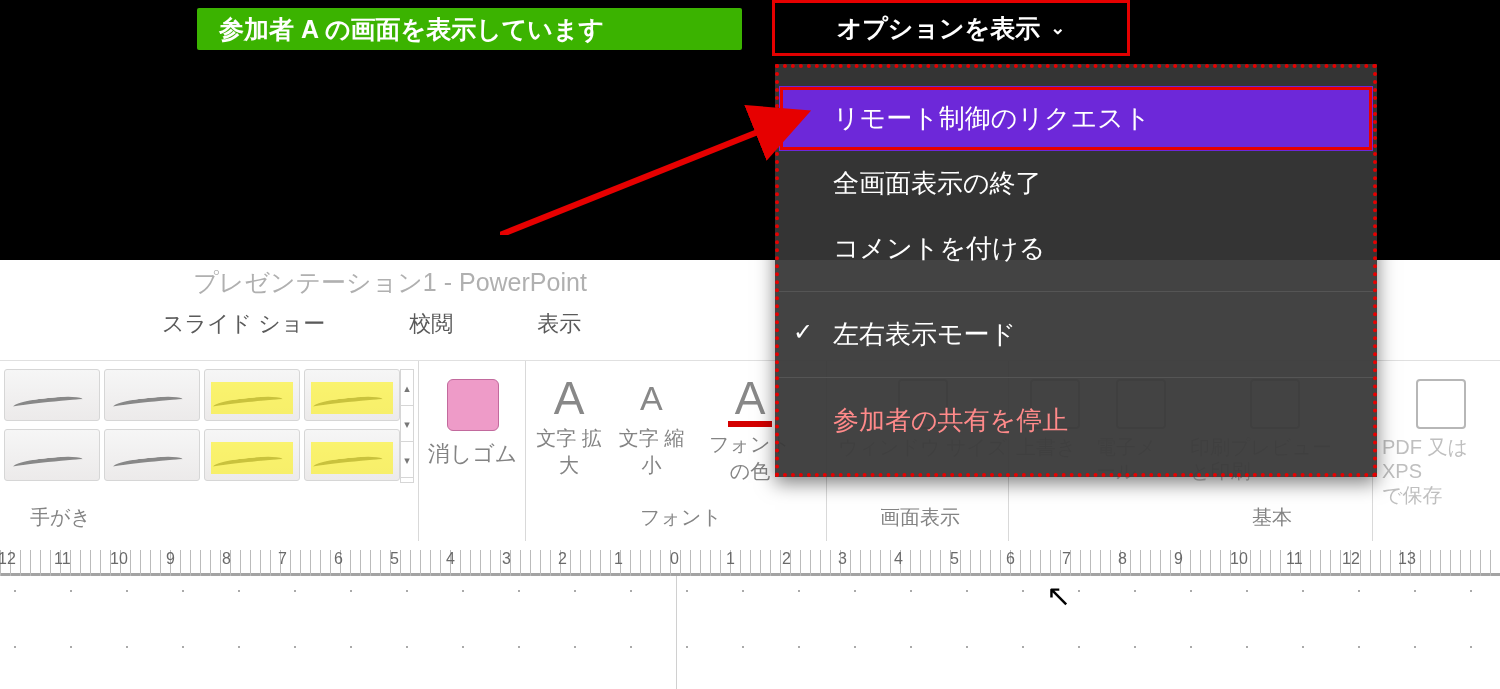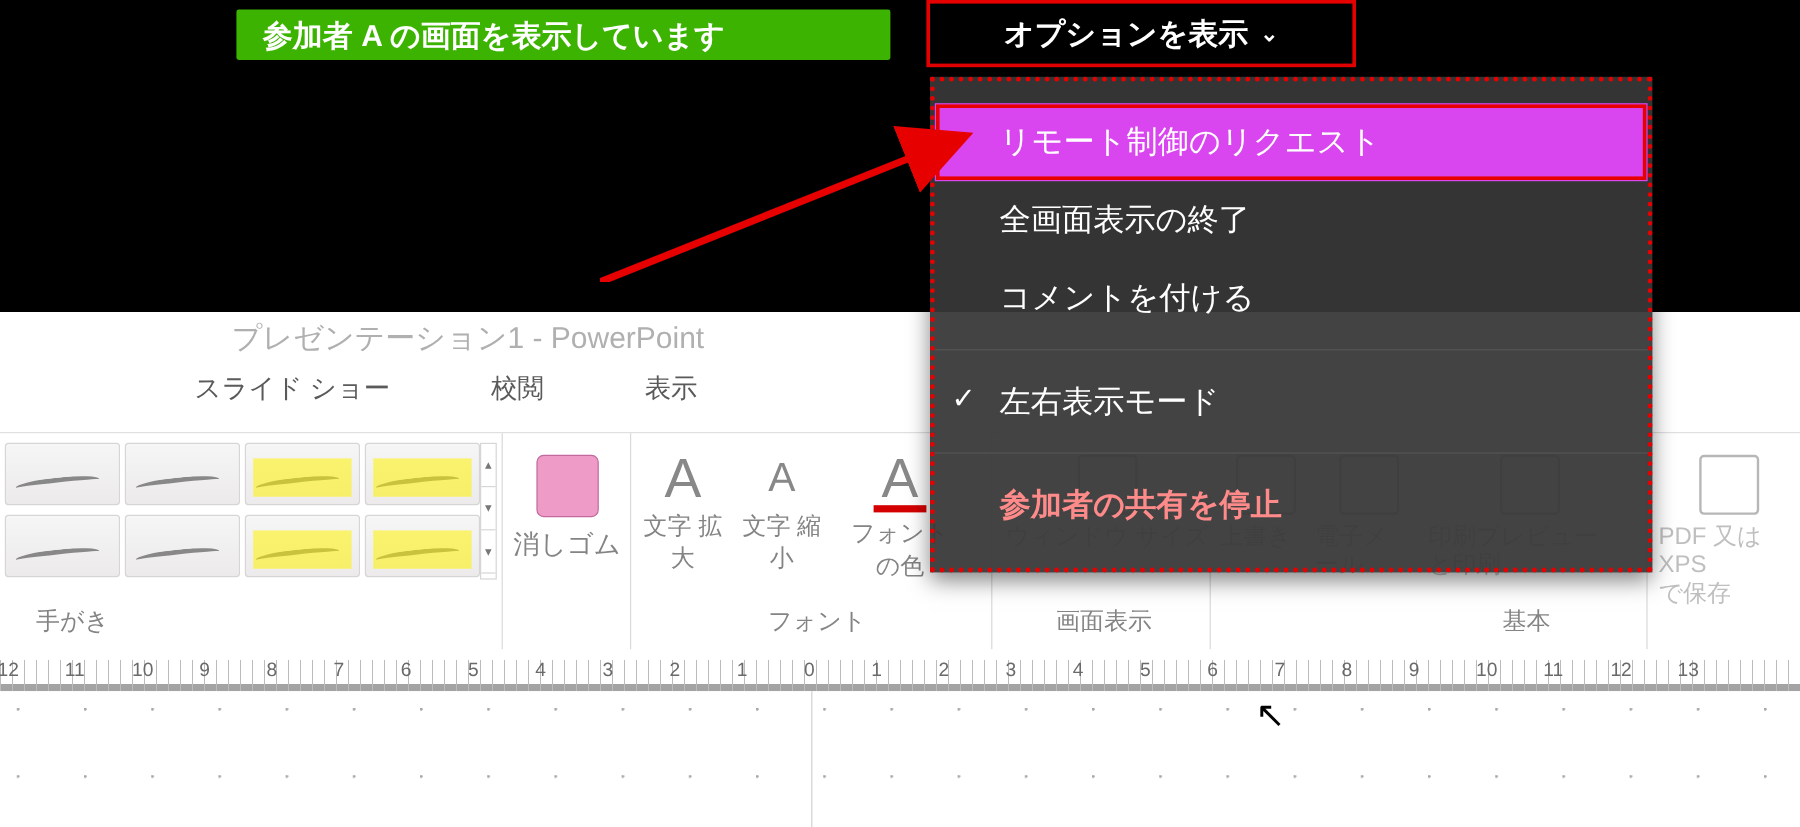--- a/index.html
+++ b/index.html
@@ -45,42 +45,42 @@
   .font-color{position:absolute;left:170px;top:0;width:100px;text-align:center;color:#848484;}
   .font-color .A-big{color:#888;font-size:46px;}
   .font-color .bar{width:44px;height:6px;background:#d40000;margin:0 auto;}
 
   
   .faded{position:absolute;top:0;height:180px;color:#bfbfbf;font-size:20px;}
   .faded .ico{width:50px;height:50px;margin:18px auto 6px;border:2px solid #b7b7b7;border-radius:4px;position:relative;}
   .faded .lbl{white-space:pre-line;line-height:24px;}
 
   
-  .ruler-wrap{position:absolute;left:0;top:290px;width:1500px;height:26px;background:#fff;border-bottom:6px solid #a3a3a3;}
+  .ruler-wrap{position:absolute;left:0;top:290px;width:1500px;height:26px;background:#fff;border-bottom:3px solid #a3a3a3;}
   .ruler-ticks{position:absolute;left:0;top:0;width:1500px;height:26px;
     background:repeating-linear-gradient(to right,#bbb 0 1px,transparent 1px 10px);}
   .ruler-lbls{position:absolute;left:0;top:0;width:1500px;height:26px;color:#6a6a6a;font-size:16px;}
   .ruler-lbls span{position:absolute;top:0;}
 
   
   .slide-area{position:absolute;left:0;top:316px;width:1500px;height:373px;background:#fff;}
   .slide-dots{position:absolute;left:0;top:0;width:1500px;height:373px;
     background-image:radial-gradient(circle at 1px 1px,#aaa 1px,transparent 1.5px);
     background-size:56px 56px;background-position:14px 14px;}
   .slide-vline{position:absolute;top:0;height:373px;width:1px;background:#d0d0d0;left:676px;}
 
   
   .menu{position:absolute;left:775px;top:64px;width:602px;padding:18px 0 20px 0;background:rgba(55,55,55,.94);box-shadow:0 6px 18px rgba(0,0,0,.5);border:4px dotted #e60000;color:#fff;font-size:26px;z-index:50;}
   .menu .row{padding:15px 30px 15px 54px;position:relative;cursor:pointer;}
-  .menu .row.sel{background:#d946ef;}
+  .menu .row.sel{background:#6d28d9;}
   .menu .row .mark{position:absolute;left:14px;top:16px;font-size:24px;}
   .menu .row .arrow{position:absolute;right:22px;top:18px;font-size:24px;font-weight:bold;}
   .menu .row.zoom .val{color:#bdbdbd;margin-left:28px;}
   .menu hr{border:none;border-top:1px solid #555;margin:10px 0;}
-  .menu .row.stop{color:#ff8a8a;font-weight:bold;}
+  .menu .row.stop{color:#ff8a8a;}
   .menu .row.highlight{outline:3px solid #e60000;outline-offset:-4px;}
 
   
   .arrow-anno{position:absolute;left:500px;top:105px;width:320px;height:130px;z-index:60;}
 
   
   .cursor{position:absolute;left:1046px;top:578px;z-index:80;font-size:30px;color:#000;}
 </style>
 </head>
 <body>

